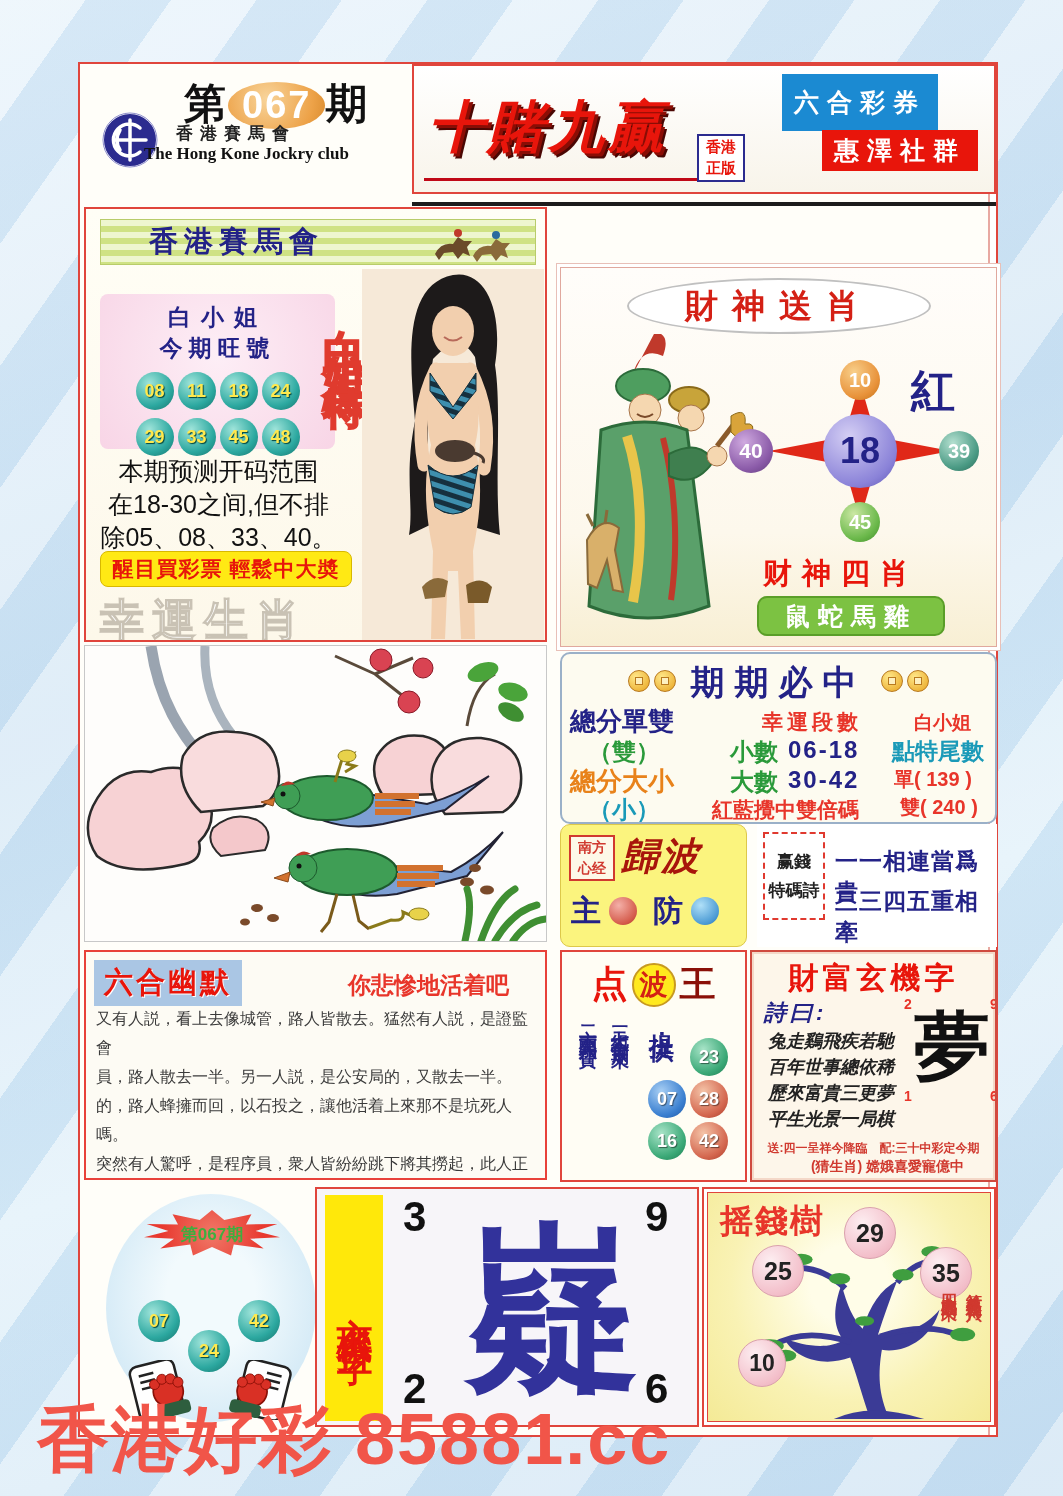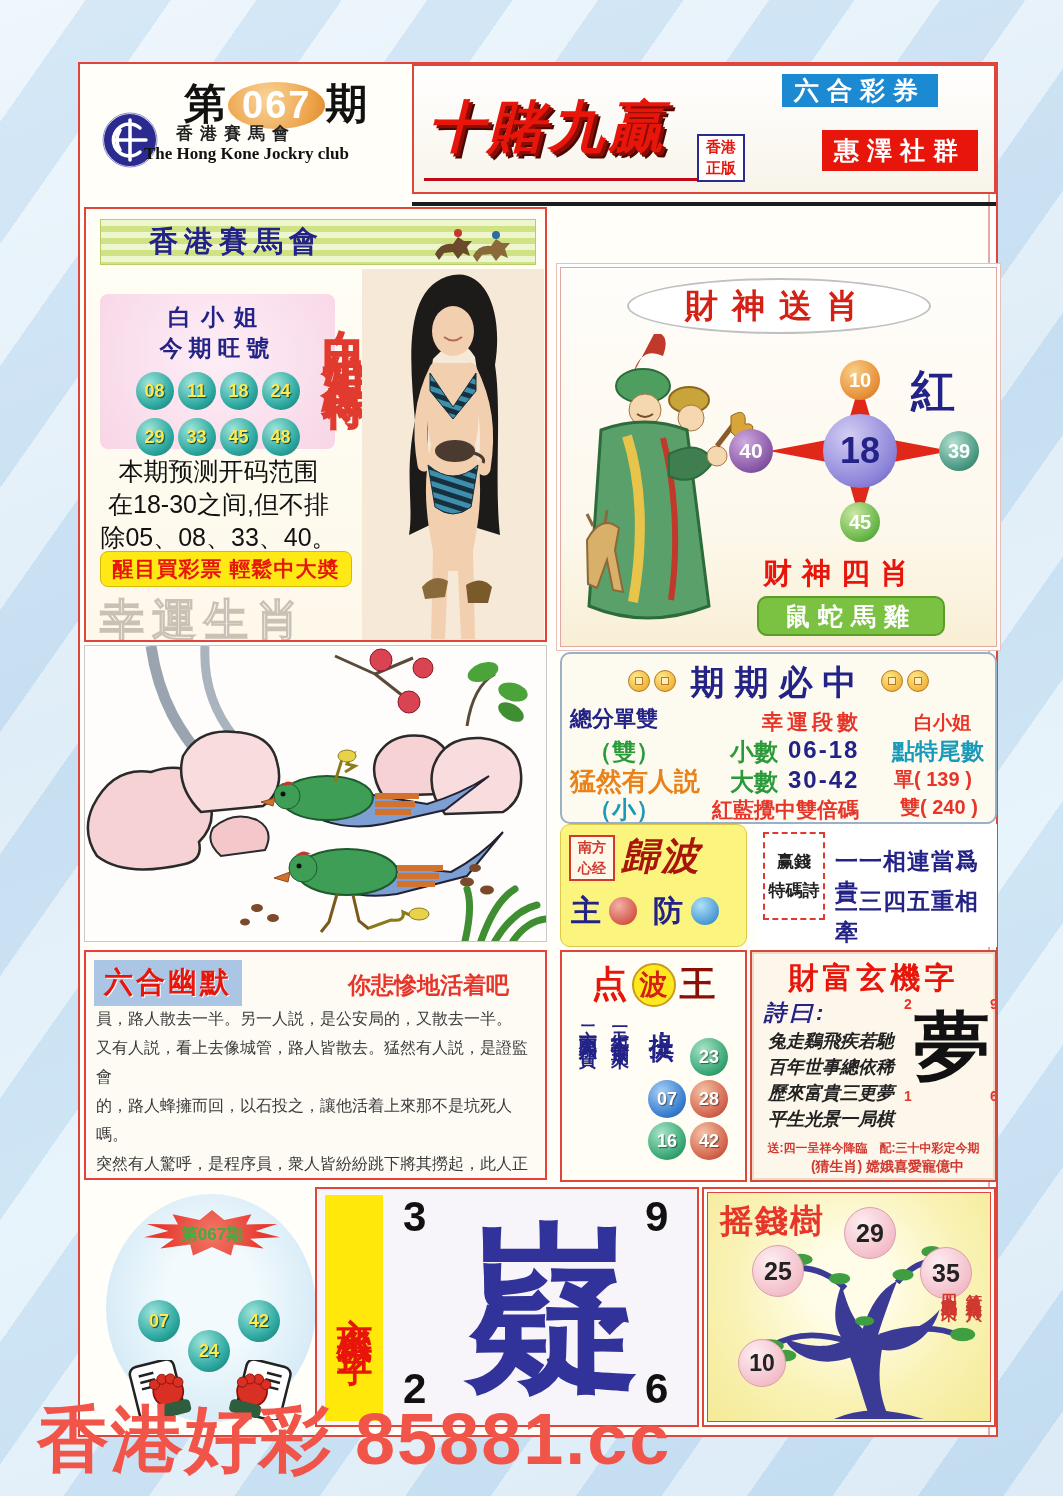--- a/index.html
+++ b/index.html
@@ -20,21 +20,21 @@
   .logo { left:20px; top:46px; }
   .club-cn { left:96px; top:58px; font-size:17px; font-weight:bold; color:#222; letter-spacing:7px; }
   .club-en { left:64px; top:80px; font-size:17px; font-weight:bold; color:#111; font-family:"Liberation Serif",serif; }
   .hdr-box { left:332px; top:0px; width:584px; height:130px; border:2px solid #e0453c; background:linear-gradient(180deg,#fff,#f8f4ea); }
   .main-title { left:14px; top:24px; font-size:56px; font-weight:bold; font-style:italic; color:#e8150b; letter-spacing:4px;
     text-shadow:3px 3px 0 #8a0d05, 5px 5px 0 #4a0703; }
   .title-line { left:10px; top:112px; width:300px; height:3px; background:#c00816; }
   .stamp { left:283px; top:68px; width:48px; height:48px; border:2px solid #2b2b8f; color:#e8150b;
     font-size:15px; font-weight:bold; text-align:center; line-height:21px; background:#fff; }
   .tag-blue { right:56px; top:8px; background:#1b8ad2; color:#fff; font-size:25px; font-weight:bold;
-    letter-spacing:8px; padding:0 12px; }
+    letter-spacing:8px; padding:12px 12px; }
   .tag-red { right:16px; top:64px; background:#e8150b; color:#fff; font-size:25px; font-weight:bold;
     letter-spacing:8px; padding:4px 12px; }
   .black-line { left:332px; top:138px; width:584px; height:4px; background:#1c1c1c; }
 
   
   .tball { width:38px; height:38px; border-radius:50%;
     background:radial-gradient(circle at 35% 30%, #9fe4da, #2ca8a0 62%, #15716a);
     color:#ffe94e; font-weight:bold; font-size:18px; display:flex; align-items:center; justify-content:center;
     text-shadow:1px 1px 1px #00463f; }
   .cball { border-radius:50%; display:flex; align-items:center; justify-content:center; font-weight:bold; color:#fff; }
@@ -303,22 +303,22 @@
             <ellipse cx="390" cy="222" rx="6" ry="4"></ellipse>
         </g>
         <path d="M380,295 q8,-34 2,-52 M396,295 q14,-40 34,-52 M410,295 q18,-30 42,-36 M428,295 q14,-20 33,-22" stroke="#3f8f32" stroke-width="7" fill="none" stroke-linecap="round"></path>
       </svg>
     </div>
 
     <div class="abs panel3">
       <div class="abs humor-title">六合幽默</div>
       <div class="abs humor-sub">你悲慘地活着吧</div>
       <div class="abs humor-body">
+        <div>又有人説，看上去像城管，路人皆散去。猛然有人説，是證監會</div>
         <div>員，路人散去一半。另一人説，是公安局的，又散去一半。</div>
-        <div>又有人説，看上去像城管，路人皆散去。猛然有人説，是證監會</div>
         <div>的，路人蜂擁而回，以石投之，讓他活着上來那不是坑死人嗎。</div>
         <div>突然有人驚呼，是程序員，衆人皆紛紛跳下將其撈起，此人正欲</div>
 
       </div>
     </div>
 
     <div class="abs panelW">
       <div class="abs oval-title">財神送肖</div>
       <svg class="abs" style="left:10px;top:66px" width="210" height="300" viewBox="0 0 210 300">
         <path d="M62,40 q8,-28 30,-18 q8,-22 -8,-24" fill="#c0392b"></path>
@@ -351,28 +351,28 @@
       <div class="abs cs-sub">财神四肖</div>
       <div class="abs zodiac-banner">鼠蛇馬雞</div>
     </div>
 
     <div class="abs panelM">
       <span class="coin" style="left:66px;top:16px"></span>
       <span class="coin" style="left:92px;top:16px"></span>
       <div class="abs mw-title">期期必中</div>
       <span class="coin" style="right:92px;top:16px"></span>
       <span class="coin" style="right:66px;top:16px"></span>
-      <div class="abs mw" style="left:8px;top:50px;font-size:22px;color:#232287">總分單雙</div>
+      <div class="abs mw" style="left:8px;top:50px;font-size:26px;color:#232287">總分單雙</div>
       <div class="abs mw" style="left:200px;top:54px;font-size:21px;color:#e8352a;letter-spacing:4px">幸運段數</div>
       <div class="abs mw" style="left:352px;top:56px;font-size:19px;color:#e8352a">白小姐</div>
       <div class="abs mw" style="left:26px;top:82px;font-size:24px;color:#2a9a3a">（雙）</div>
       <div class="abs mw" style="left:168px;top:82px;font-size:24px;color:#2a9a3a">小數</div>
       <div class="abs mw" style="left:226px;top:82px;font-size:24px;color:#232287;letter-spacing:2px">06-18</div>
       <div class="abs mw" style="left:330px;top:82px;font-size:23px;color:#1a9ab8">點特尾數</div>
-      <div class="abs mw" style="left:8px;top:110px;font-size:26px;color:#e8821a">猛然有人説</div>
+      <div class="abs mw" style="left:8px;top:110px;font-size:26px;color:#e8821a">總分大小</div>
       <div class="abs mw" style="left:168px;top:112px;font-size:24px;color:#2a9a3a">大數</div>
       <div class="abs mw" style="left:226px;top:112px;font-size:24px;color:#232287;letter-spacing:2px">30-42</div>
       <div class="abs mw" style="left:332px;top:112px;font-size:20px;color:#e8352a">單( 139 )</div>
       <div class="abs mw" style="left:26px;top:140px;font-size:24px;color:#1a9ab8">（小）</div>
       <div class="abs mw" style="left:150px;top:142px;font-size:21px;color:#e8352a">紅藍攪中雙倍碼</div>
       <div class="abs mw" style="left:338px;top:140px;font-size:20px;color:#e8352a">雙( 240 )</div>
     </div>
 
     <div class="abs panelS">
       <div class="abs sw-stamp">

